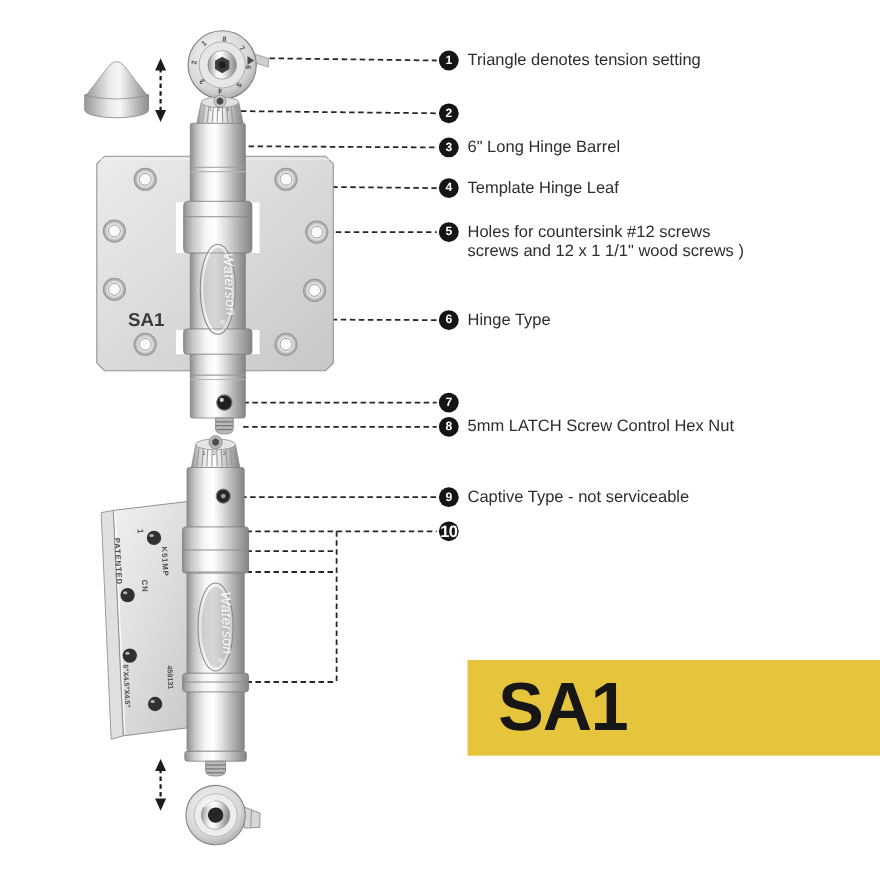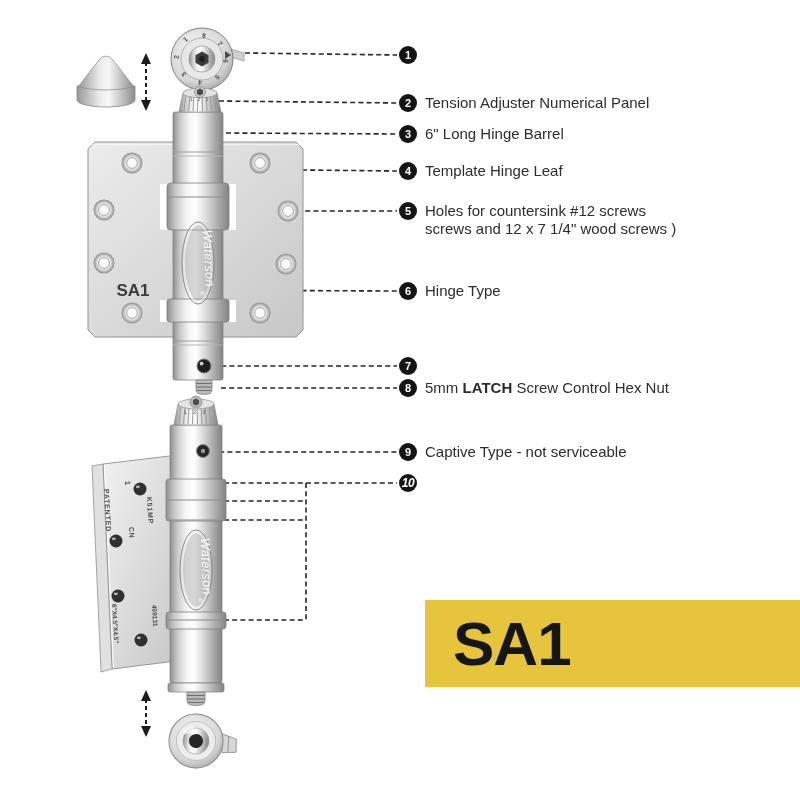--- a/index.html
+++ b/index.html
@@ -3,23 +3,23 @@
 <meta charset="utf-8">
 <style>
   html,body{margin:0;padding:0;background:#fff;}
   .stage{position:relative;width:800px;height:800px;background:#ffffff;overflow:hidden;
          font-family:"Liberation Sans", sans-serif;color:#2d2d2d;}
   svg.art{position:absolute;left:0;top:0;}
   .co{position:absolute;left:399px;display:flex;align-items:flex-start;}
   .badge{flex:0 0 auto;width:18px;height:18px;border-radius:50%;background:#141414;color:#fff;
          font-size:11px;font-weight:bold;display:inline-flex;align-items:center;justify-content:center;
          line-height:1;}
-  .badge.b10{font-size:12px;letter-spacing:-0.5px;font-style:italic;}
+  .badge.b10{font-size:15px;letter-spacing:-0.5px;}
   .lbl{margin-left:8px;font-size:15px;line-height:18px;white-space:nowrap;}
-  .lbl b{font-weight:bold;text-align:right;}
+  .lbl b{font-weight:normal;text-align:right;}
   .model-box{position:absolute;left:425px;top:600px;width:375px;height:87px;background:#e6c43c;
              display:flex;align-items:center;box-sizing:border-box;padding-left:28px;}
   .model-box span{font-size:62px;font-weight:bold;color:#161616;letter-spacing:-1px;line-height:1;}
   text{font-family:"Liberation Sans", sans-serif;}
   .mark{fill:#474747;font-weight:bold;}
 </style>
 </head>
 <body>
 
 <div class="stage">
@@ -293,38 +293,38 @@
     <circle cx="196" cy="741" r="27" fill="url(#gDial)" stroke="#858585" stroke-width="1"></circle>
     <circle cx="196" cy="741" r="19.5" fill="#ededed" stroke="#b0b0b0" stroke-width="0.7"></circle>
     <circle cx="196" cy="741" r="13" fill="url(#gBarrel)" stroke="#999999" stroke-width="0.6"></circle>
     <circle cx="196" cy="741" r="7" fill="#262626"></circle>
     <ellipse cx="188" cy="731" rx="6" ry="3" fill="#ffffff" opacity="0.55" transform="rotate(-30 188 731)"></ellipse>
   </g>
 </svg>
 
 <div class="co" style="top:46px">
   <span class="badge">1</span>
+  <span class="lbl">Triangle denotes tension setting</span>
 </div>
 <div class="co" style="top:94px">
   <span class="badge">2</span>
-  <span class="lbl">Tension Adjuster Numerical Panel</span>
 </div>
 <div class="co" style="top:125px">
   <span class="badge">3</span>
   <span class="lbl">6" Long Hinge Barrel</span>
 </div>
 <div class="co" style="top:162px">
   <span class="badge">4</span>
   <span class="lbl">Template Hinge Leaf</span>
 </div>
 <div class="co" style="top:202px">
   <span class="badge">5</span>
   <span class="lbl">
     <div>Holes for countersink #12 screws</div>
-    <div>screws and 12 x 7 1/4" wood screws )</div>
+    <div>screws and 12 x 1 1/1" wood screws )</div>
   </span>
 </div>
 <div class="co" style="top:282px">
   <span class="badge">6</span>
   <span class="lbl">Hinge Type</span>
 </div>
 <div class="co" style="top:357px">
   <span class="badge">7</span>
 </div>
 <div class="co" style="top:379px">

